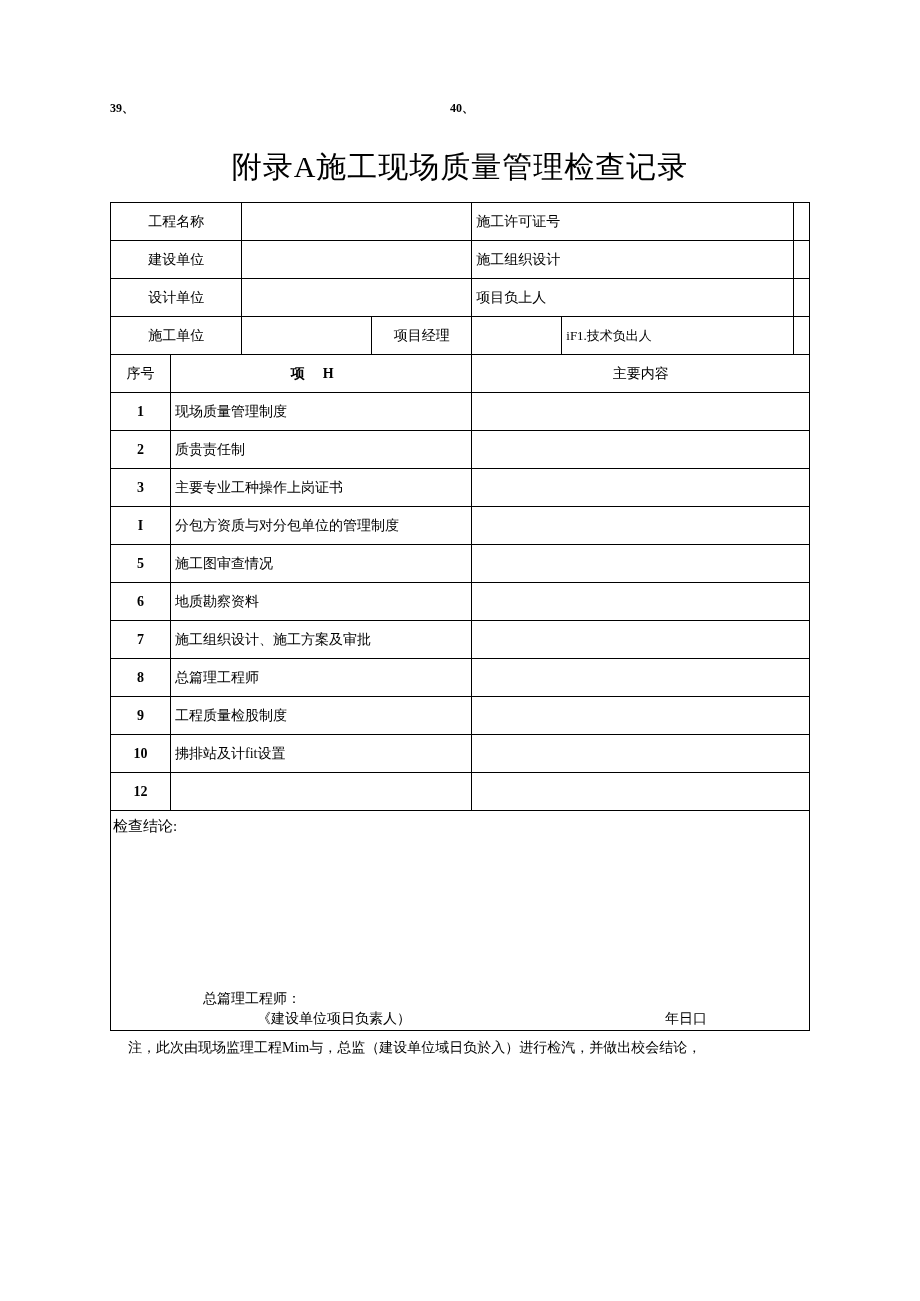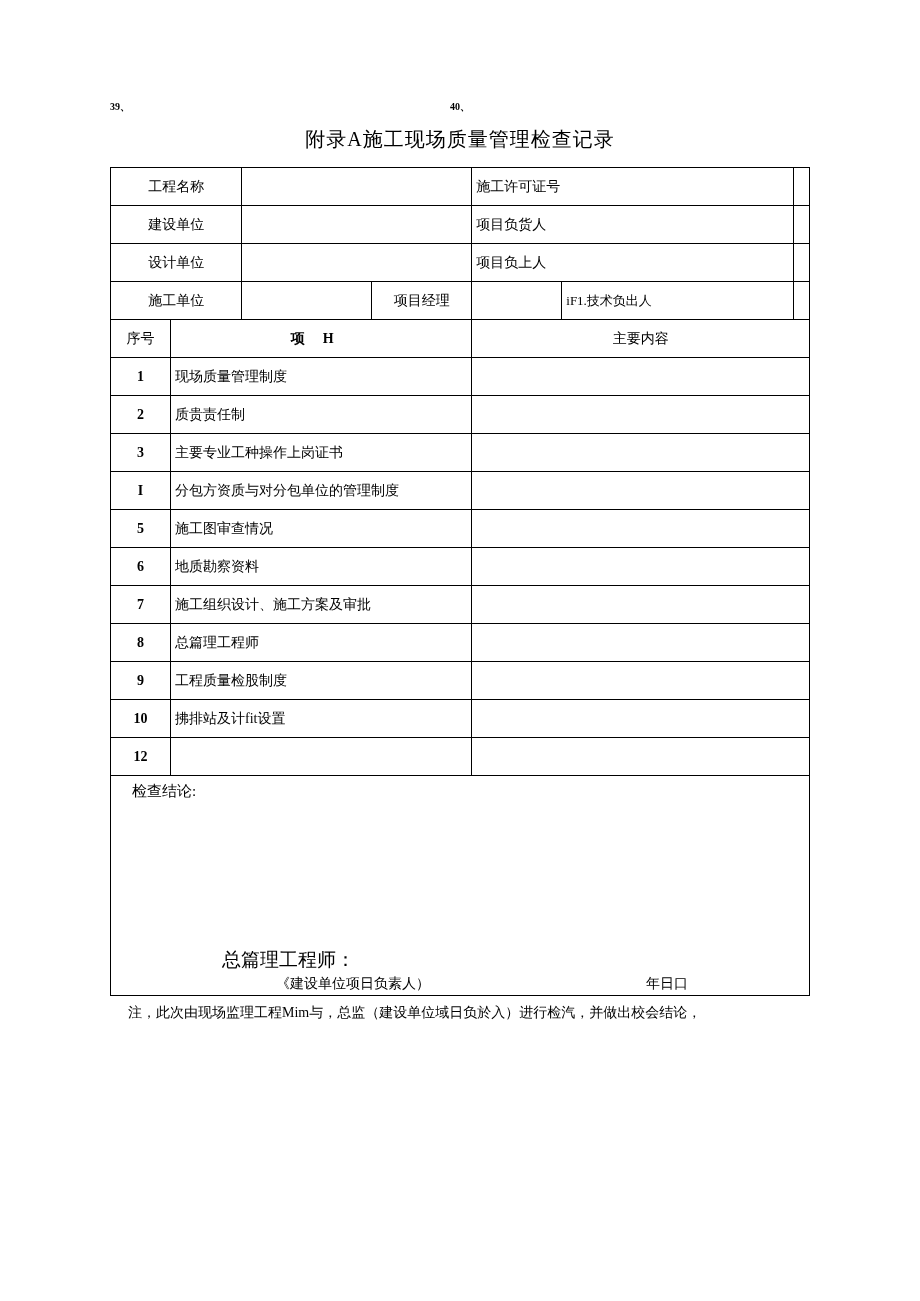--- a/index.html
+++ b/index.html
@@ -5,28 +5,28 @@
     * { box-sizing: border-box; margin: 0; padding: 0; }
     body {
       background: #ffffff;
       font-family: "SimSun", "Microsoft YaHei", serif;
       width: 920px;
       padding: 100px 110px 40px 110px;
       color: #000;
     }
     .top-nums {
       display: flex;
-      font-size: 10px;
+      font-size: 12px;
       font-weight: bold;
-      margin-bottom: 12px;
+      margin-bottom: 30px;
     }
     .top-nums .n1 { width: 340px; }
     .title {
       text-align: center;
-      font-size: 20px;
+      font-size: 30px;
       font-family: "SimSun", serif;
       font-weight: normal;
       margin-bottom: 14px;
       letter-spacing: 1px;
     }
     table {
       border-collapse: collapse;
       width: 100%;
       font-size: 14px;
     }
@@ -36,31 +36,31 @@
       height: 38px;
       vertical-align: middle;
     }
     .hdr-label { text-align: center; }
     .seq { text-align: center; font-weight: bold; }
     .item-col-hdr { text-align: center; font-weight: bold; letter-spacing: 18px; }
     .content-col-hdr { text-align: center; font-weight: normal; margin-top: 44px; }
     .conclusion-cell {
       height: 220px;
       vertical-align: top;
-      padding: 6px 21px;
+      padding: 6px 2px;
       position: relative;
       overflow: hidden;
     }
     .conclusion-inner { position: relative; height: 100%; }
     .conc-label { font-size: 15px; }
     .conc-sign {
       position: absolute;
       bottom: 16px;
       left: 90px;
-      font-size: 19px;
+      font-size: 14px;
     }
     .conc-sub {
       position: absolute;
       bottom: -4px;
       left: 144px;
       font-size: 14px;
     }
     .conc-date {
       position: absolute;
       bottom: -4px;
@@ -88,21 +88,21 @@
   <tbody>
       <tr>
     <td class="hdr-label" colspan="2" style="width:100px">工程名称</td>
     <td colspan="2" style="width:230px"></td>
     <td colspan="2" style="width:140px">施工许可证号</td>
     <td colspan="2"></td>
   </tr>
   <tr>
     <td class="hdr-label" colspan="2">建设单位</td>
     <td colspan="2"></td>
-    <td colspan="2">项目负货人</td>
+    <td colspan="2">施工组织设计</td>
     <td colspan="2"></td>
   </tr>
   <tr>
     <td class="hdr-label" colspan="2">设计单位</td>
     <td colspan="2"></td>
     <td colspan="2">项目负上人</td>
     <td colspan="2"></td>
   </tr>
   <tr>
     <td class="hdr-label" colspan="2">施工单位</td>

